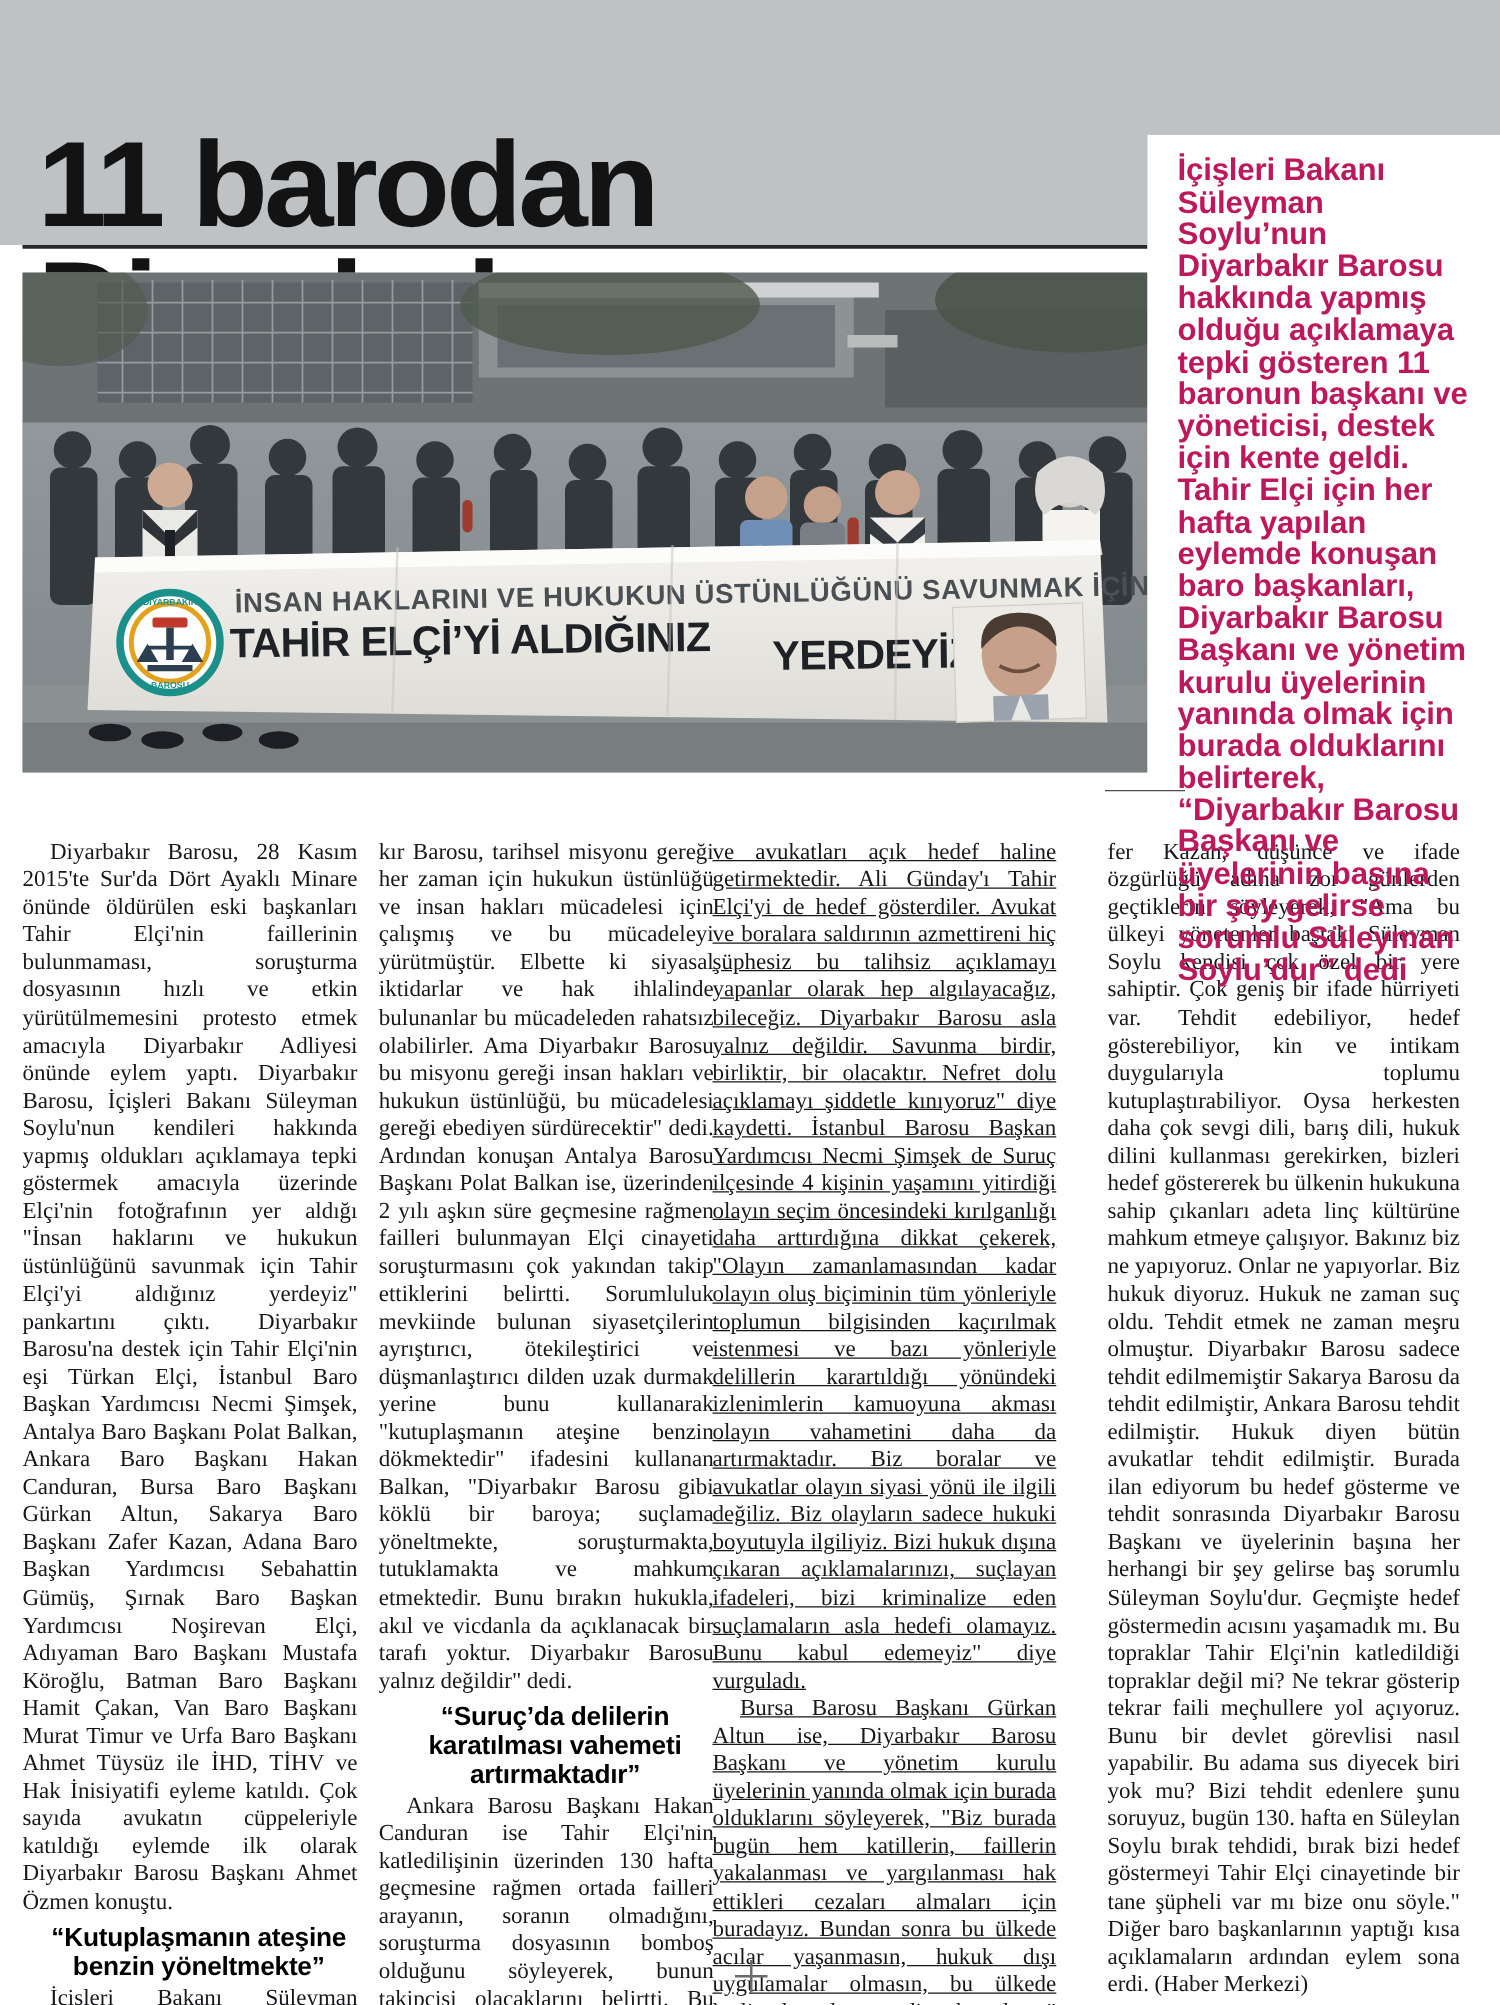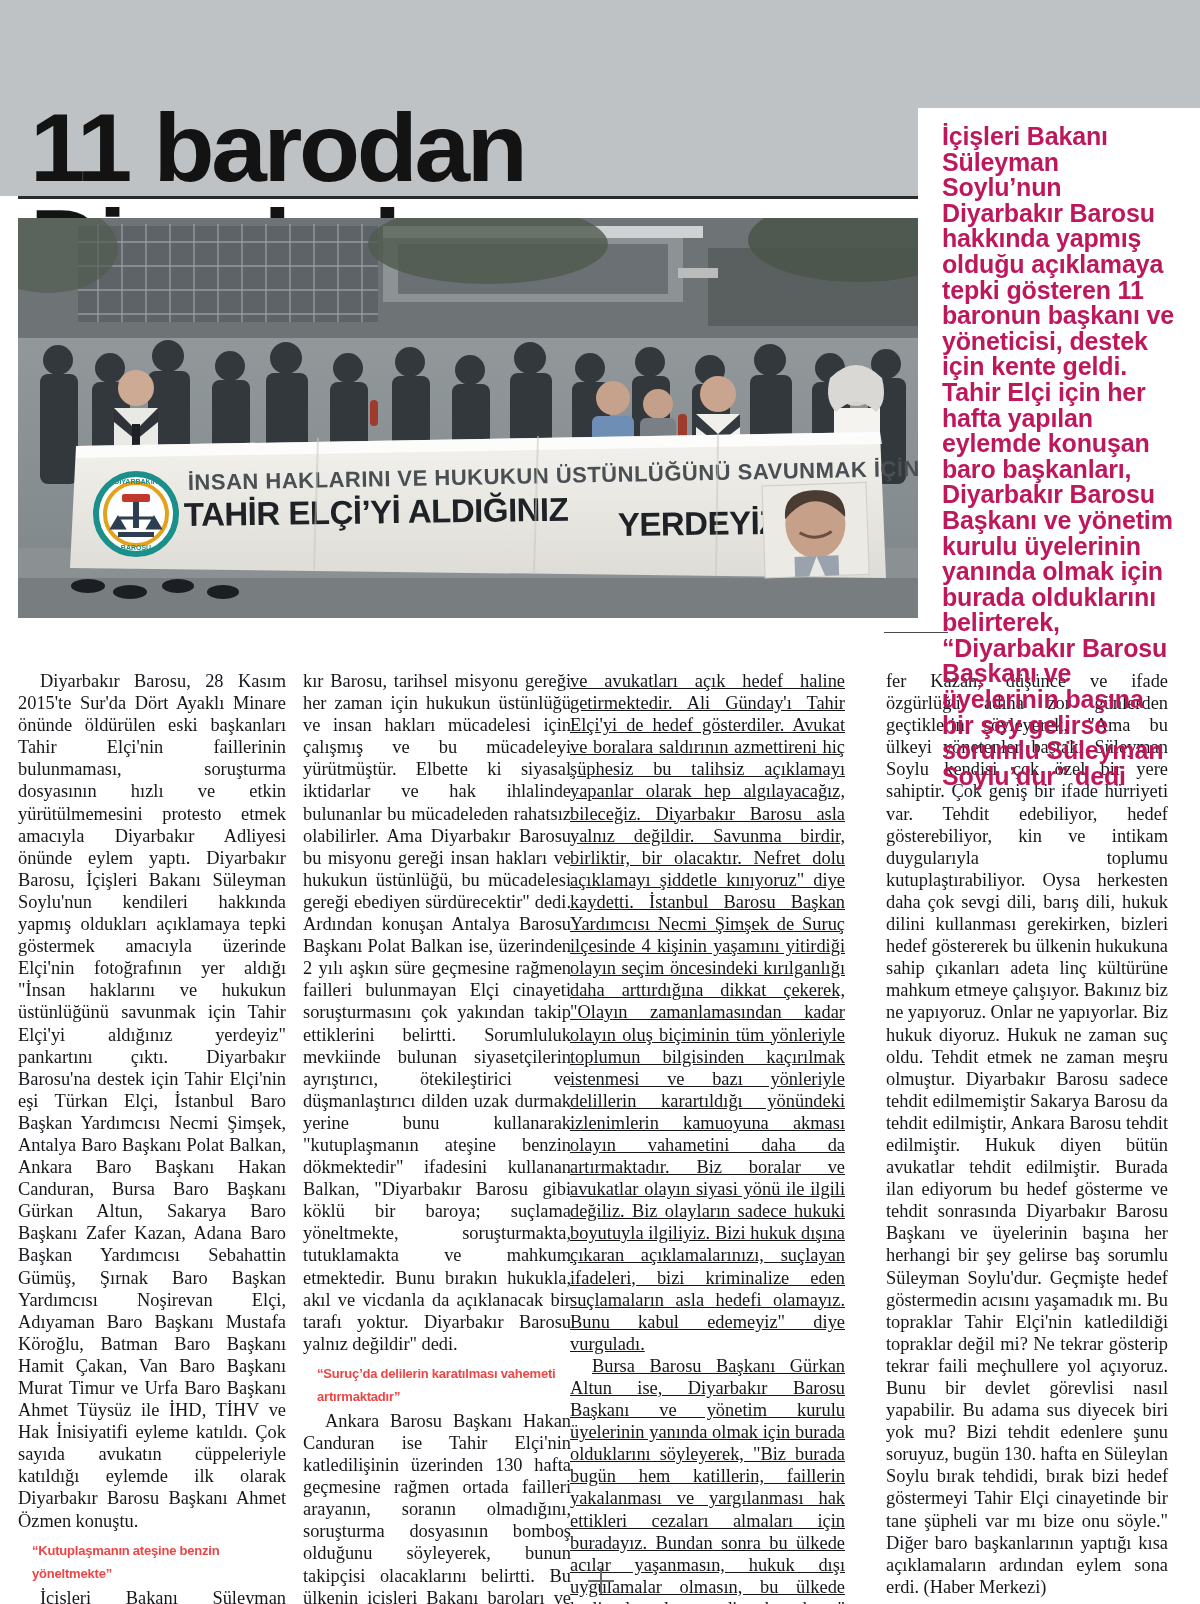--- a/index.html
+++ b/index.html
@@ -79,27 +79,27 @@
   .col.c2{left:285px;}
   .col.c3{left:552px;width:275px;text-decoration:underline;}
   .col.c4{left:868px;width:282px;}
 
   .col p{margin:0;text-indent:22px;}
   .col p.noind{text-indent:0;}
 
   .subhead{
     font-family:"Liberation Sans",sans-serif;
     font-weight:700;
-    font-size:13px;
+    font-size:21px;
     line-height:23px;
     text-indent:0;
-    text-align:left;
+    text-align:center;
     margin:7px 0 2px 0;
     padding-left:14px;
-    color:#ef4444;
+    color:#000000;
     letter-spacing:-.2px;
   }
 
   
   .coltick{
     position:absolute;width:64px;height:1px;background:#4a4a4a;
   }
 
   
   .regmark{

